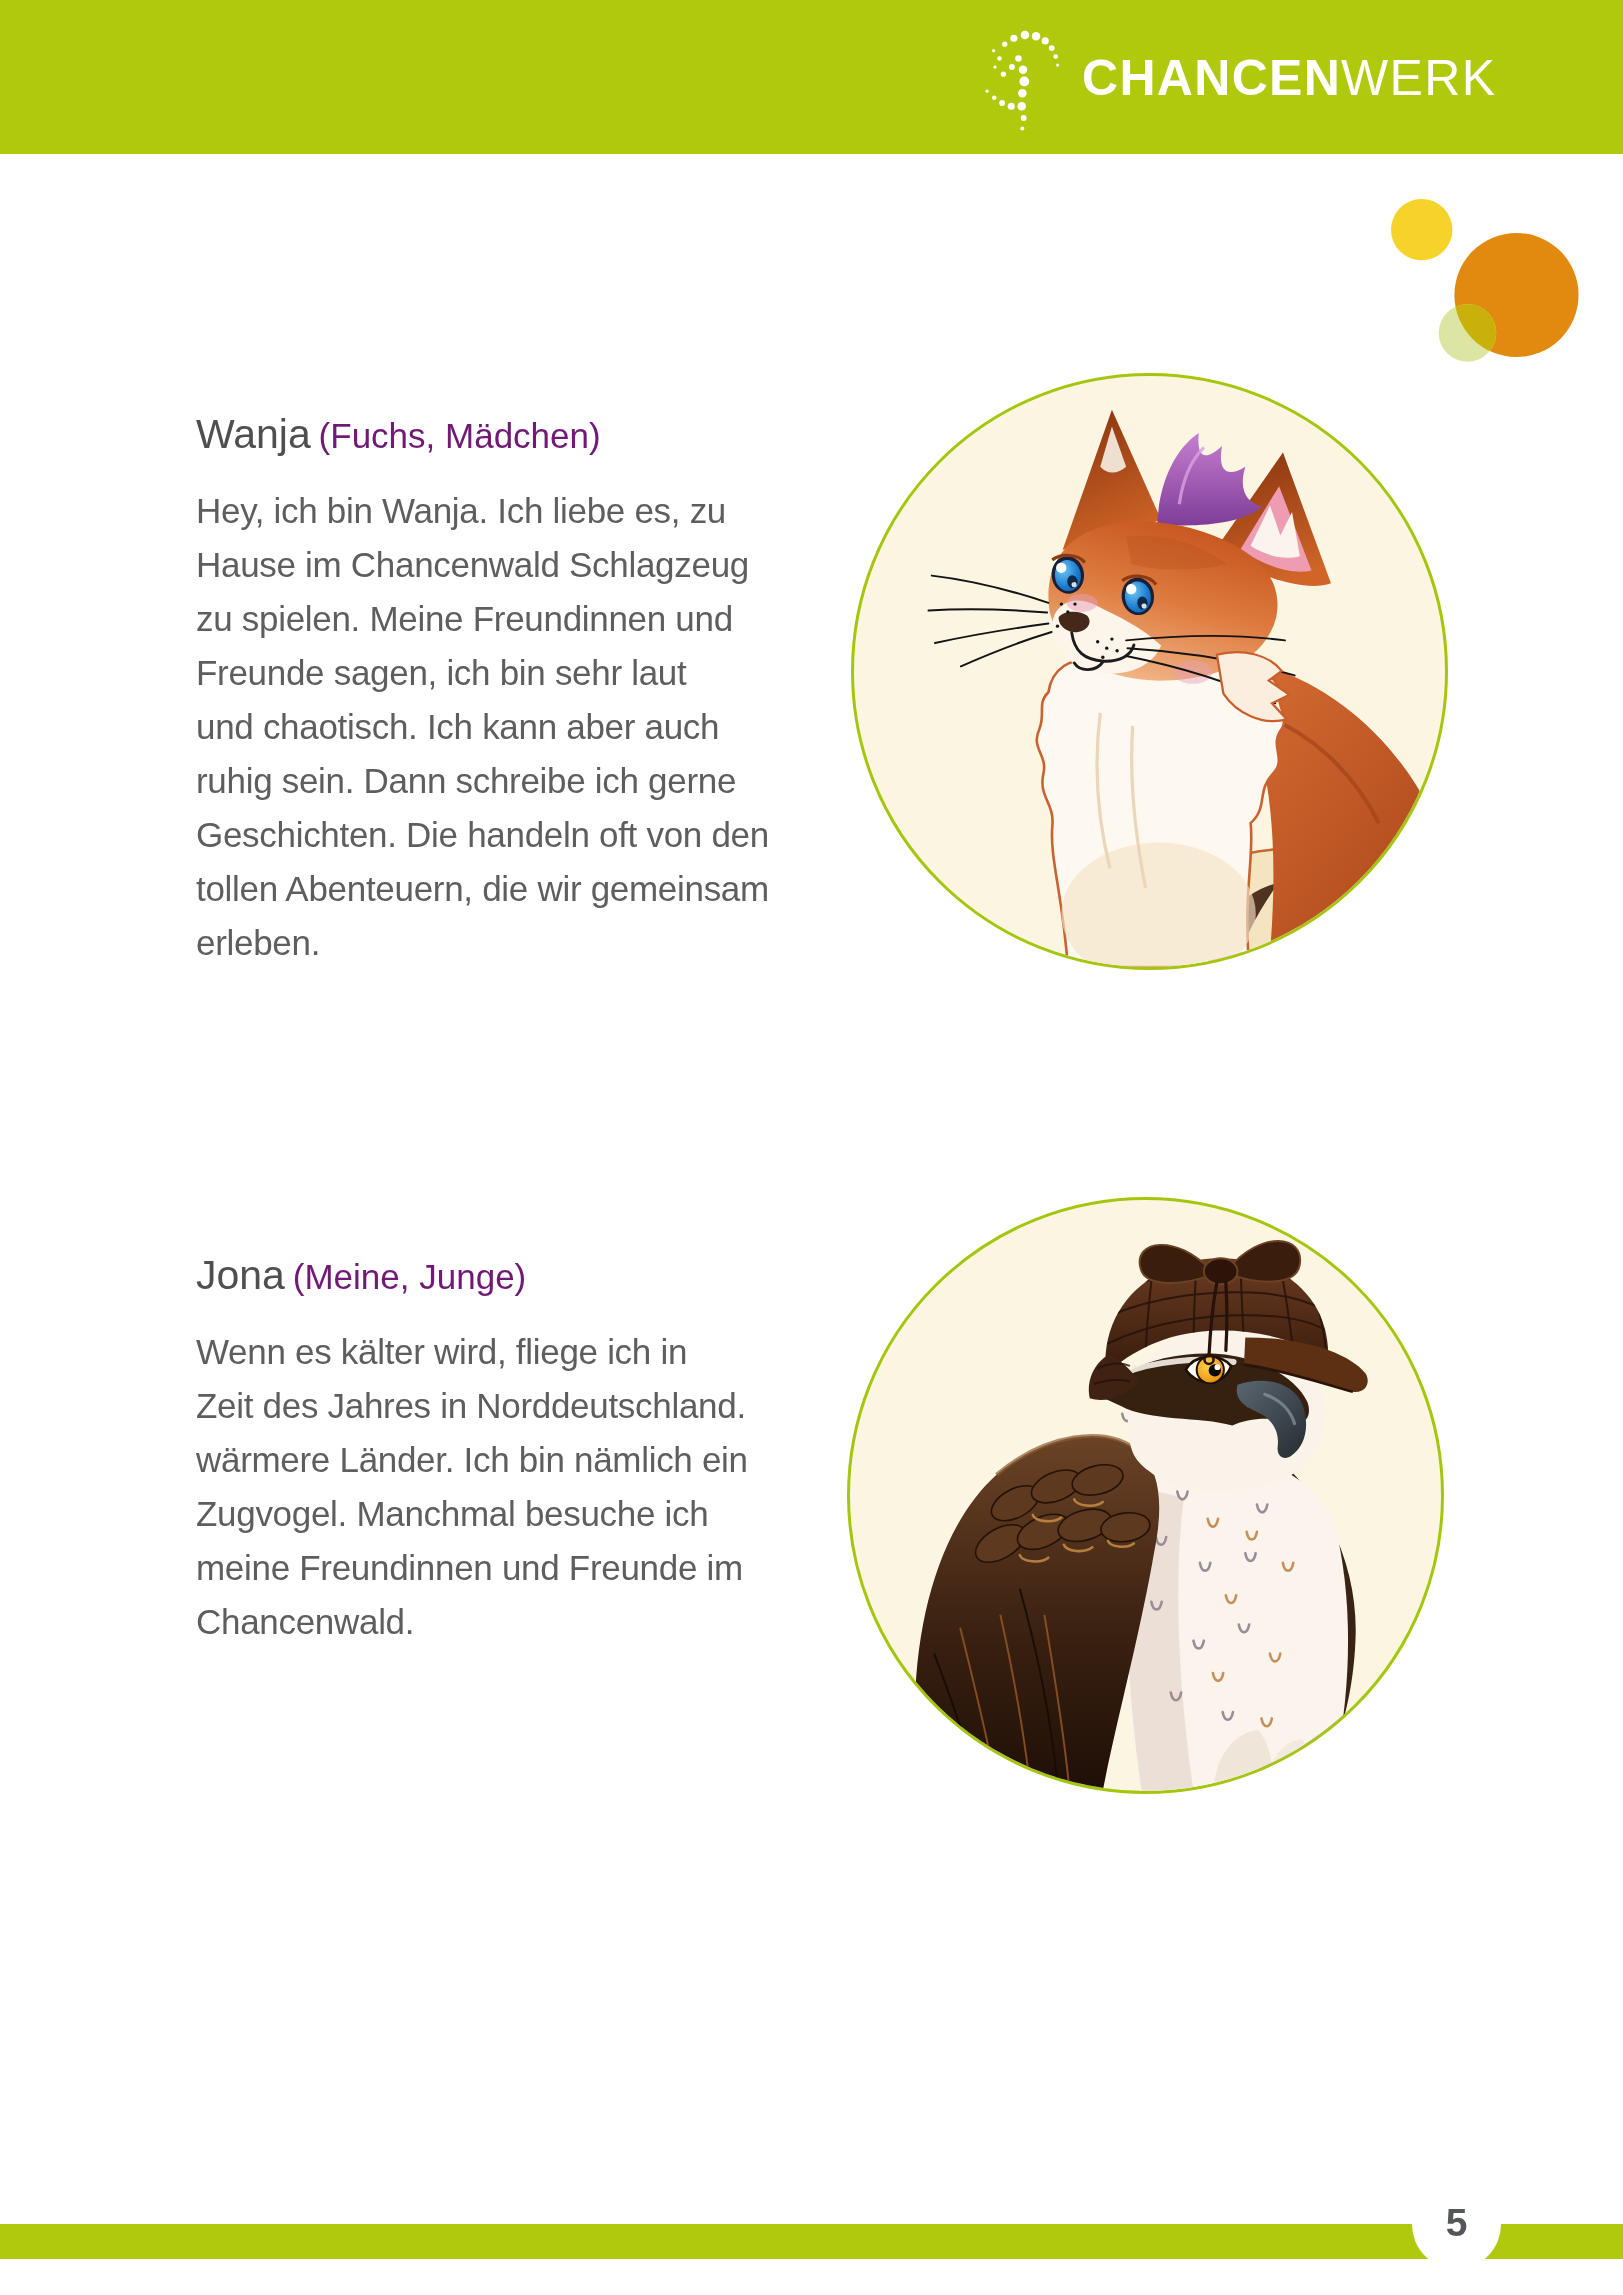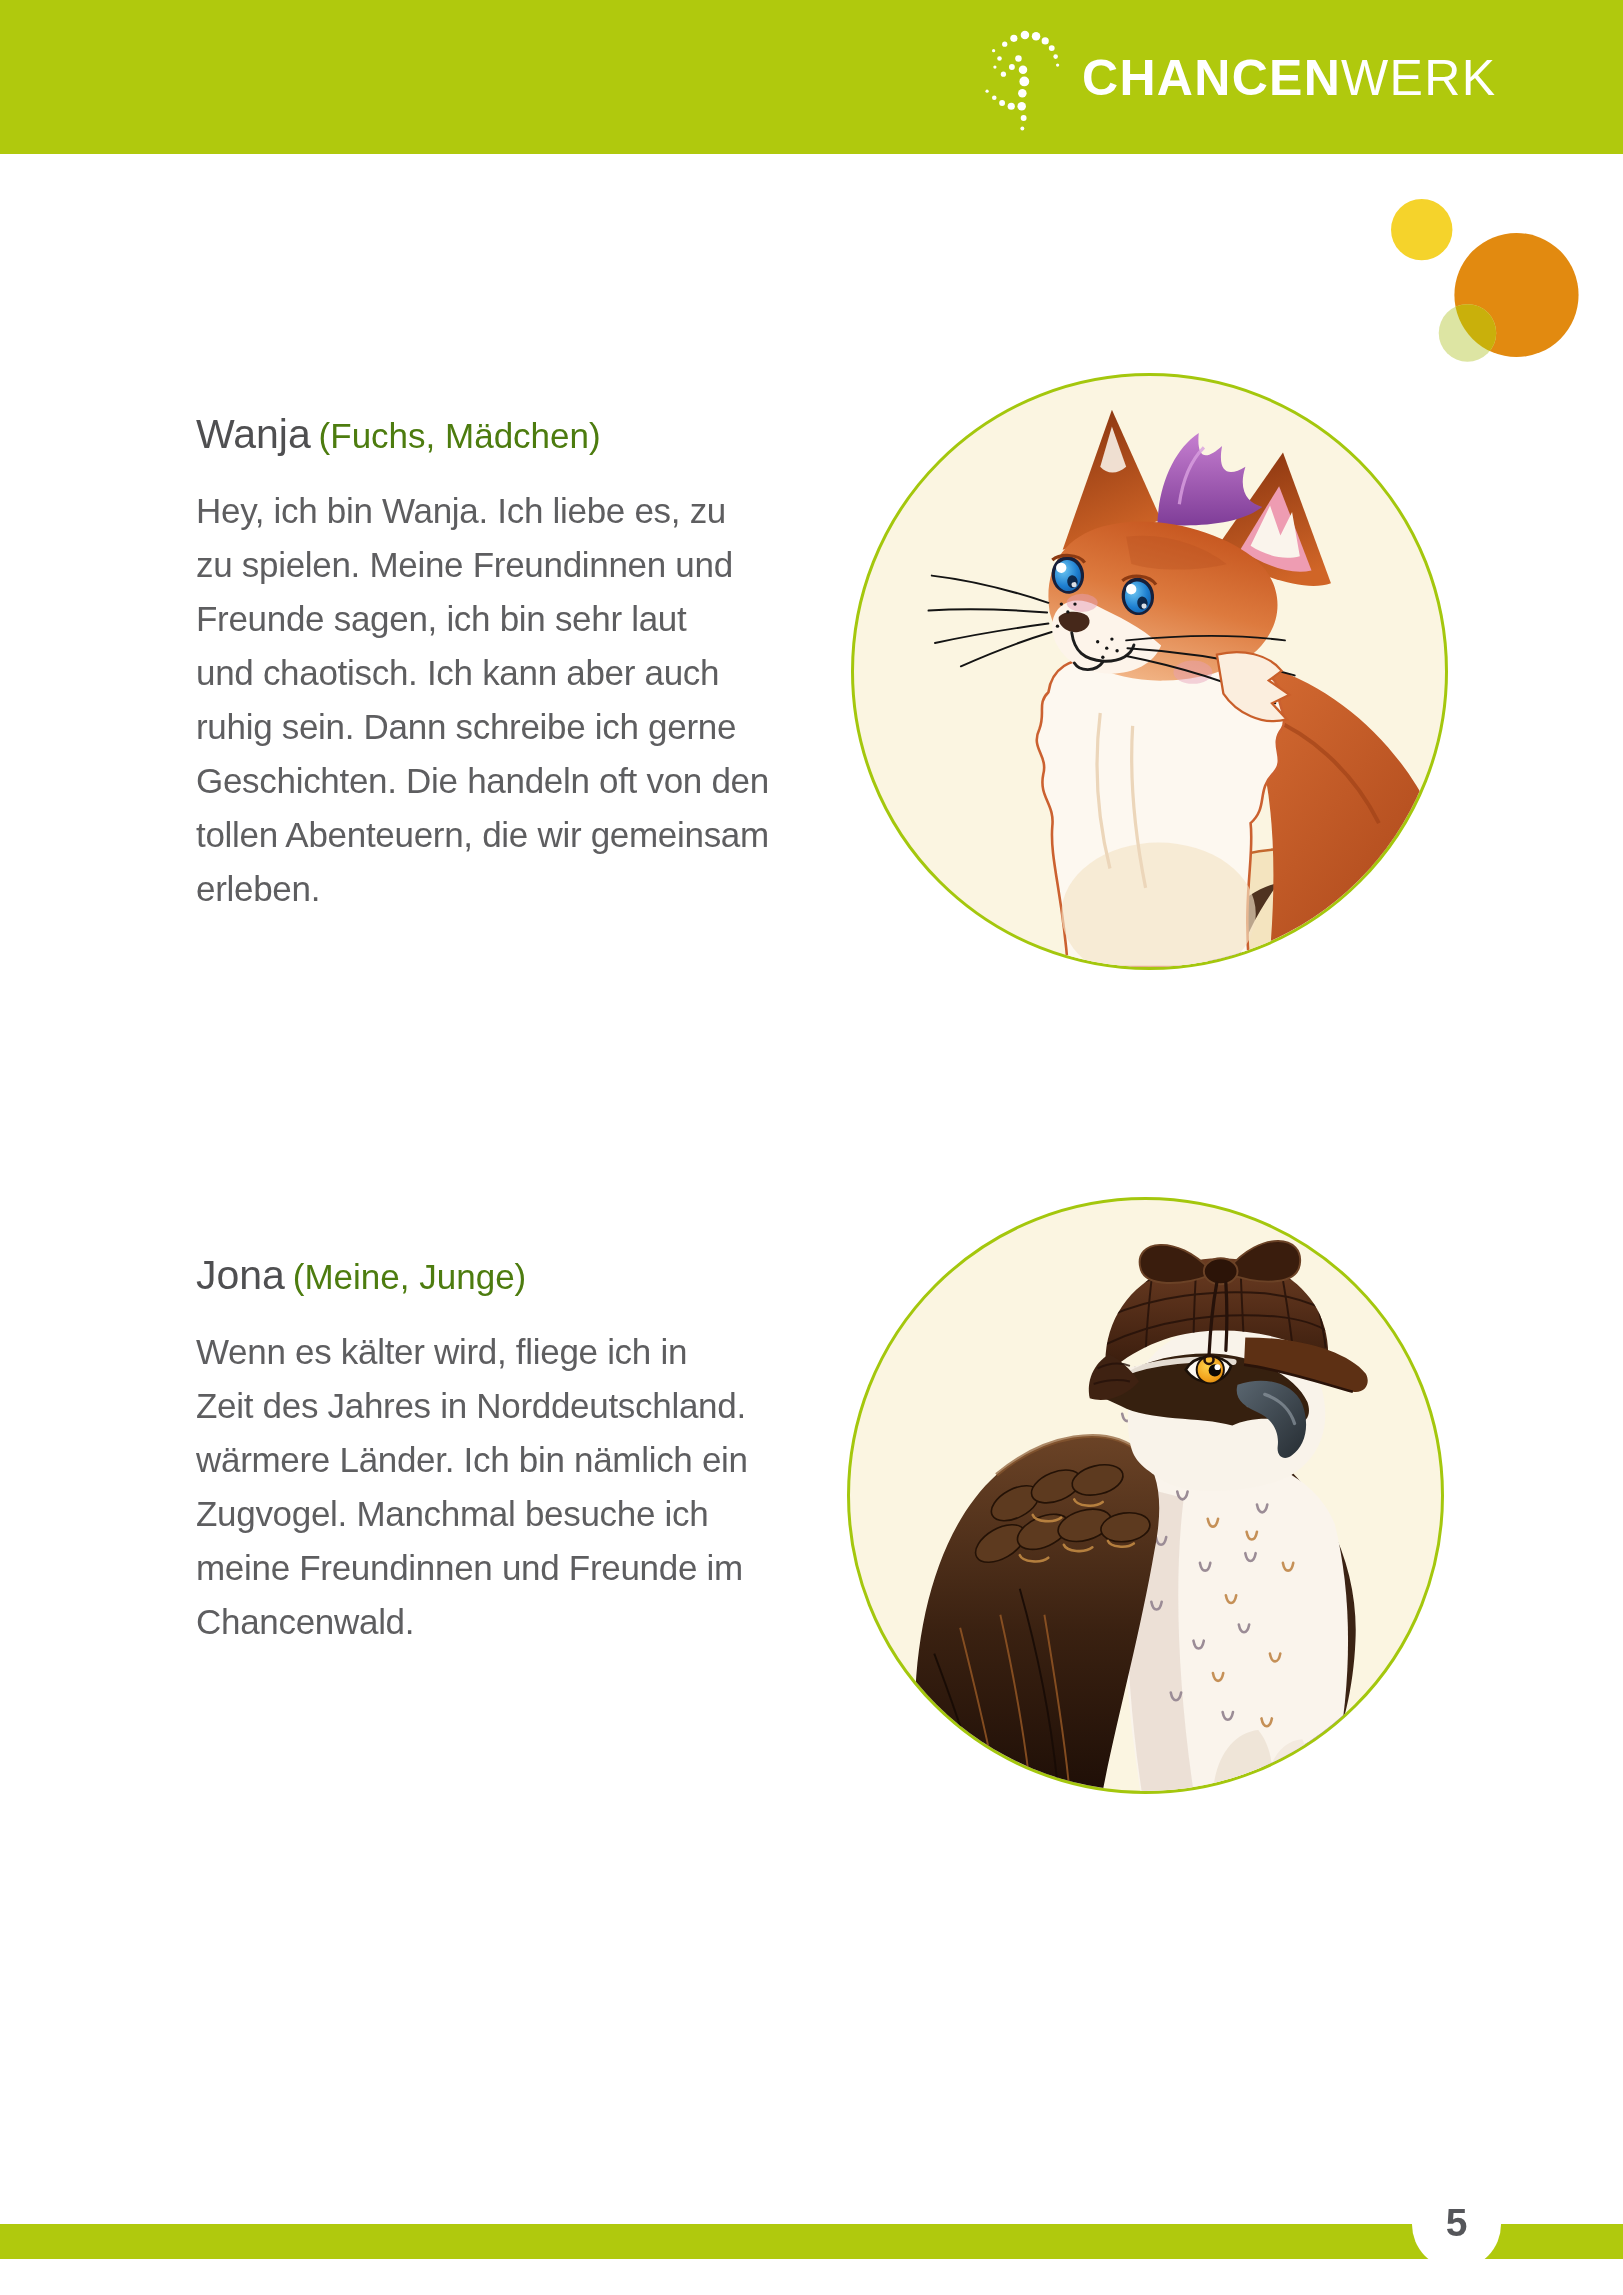--- a/index.html
+++ b/index.html
@@ -13,21 +13,21 @@
   .brand-text{color:#fff;font-size:50px;line-height:1;letter-spacing:1.3px;white-space:nowrap;}
   .brand-bold{font-weight:bold;}
   .brand-light{font-weight:normal;}
   
   .deco-circles{position:absolute;left:1342px;top:164px;width:281px;height:262px;}
   
   .char-heading{position:absolute;white-space:nowrap;color:var(--heading-text,#4f4f51);margin:0;}
   #wanja-heading{left:196px;top:411px;}
   #jona-heading{left:196px;top:1252px;}
   .char-name{font-weight:normal;font-size:41px;}
-  .char-sub{font-weight:normal;font-size:35px;color:#4d7c0f;margin-left:7.9px;}
+  .char-sub{font-weight:normal;font-size:35px;color:#701a75;margin-left:7.9px;}
   .char-desc{position:absolute;font-size:35px;line-height:54px;letter-spacing:-0.3px;
              color:var(--body-text,#5e5e60);white-space:nowrap;}
   #wanja-desc{left:196px;top:484px;}
   #jona-desc{left:196px;top:1325px;}
   
   .portrait{position:absolute;width:597px;height:597px;box-sizing:border-box;border-radius:50%;
             background:var(--circle-fill,#fbf5e1);border:3.3px solid var(--circle-border,#a4c70d);
             overflow:hidden;}
   #fox-portrait{left:851px;top:373px;}
   #eagle-portrait{left:847px;top:1197px;}
@@ -87,20 +87,21 @@
     <circle cx="122" cy="100" r="47" fill="#f5d32b"></circle>
     <circle cx="267" cy="200" r="95" fill="#e28a10"></circle>
     <circle cx="192" cy="258" r="44" fill="#dde5a3"></circle>
     <circle cx="192" cy="258" r="44" fill="#c9b00b" clip-path="url(#d-orange)"></circle>
   </svg>
 
   <section>
     <h2 class="char-heading" id="wanja-heading"><span class="char-name">Wanja</span><span class="char-sub">(Fuchs, Mädchen)</span></h2>
     <div class="char-desc" id="wanja-desc">
         <div>Hey, ich bin Wanja. Ich liebe es, zu</div>
+        <div>Hause im Chancenwald Schlagzeug</div>
         <div>zu spielen. Meine Freundinnen und</div>
         <div>Freunde sagen, ich bin sehr laut</div>
         <div>und chaotisch. Ich kann aber auch</div>
         <div>ruhig sein. Dann schreibe ich gerne</div>
         <div>Geschichten. Die handeln oft von den</div>
         <div>tollen Abenteuern, die wir gemeinsam</div>
         <div>erleben.</div>
       </div>
 
     <div class="portrait" id="fox-portrait">

